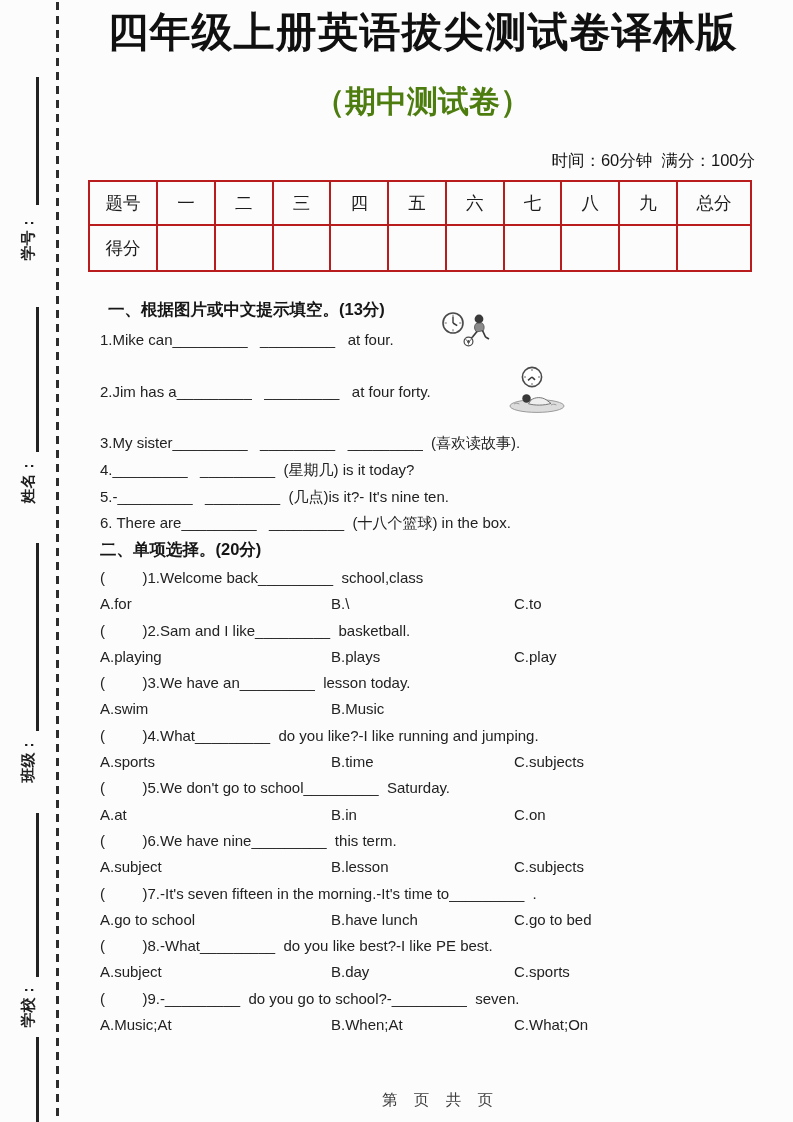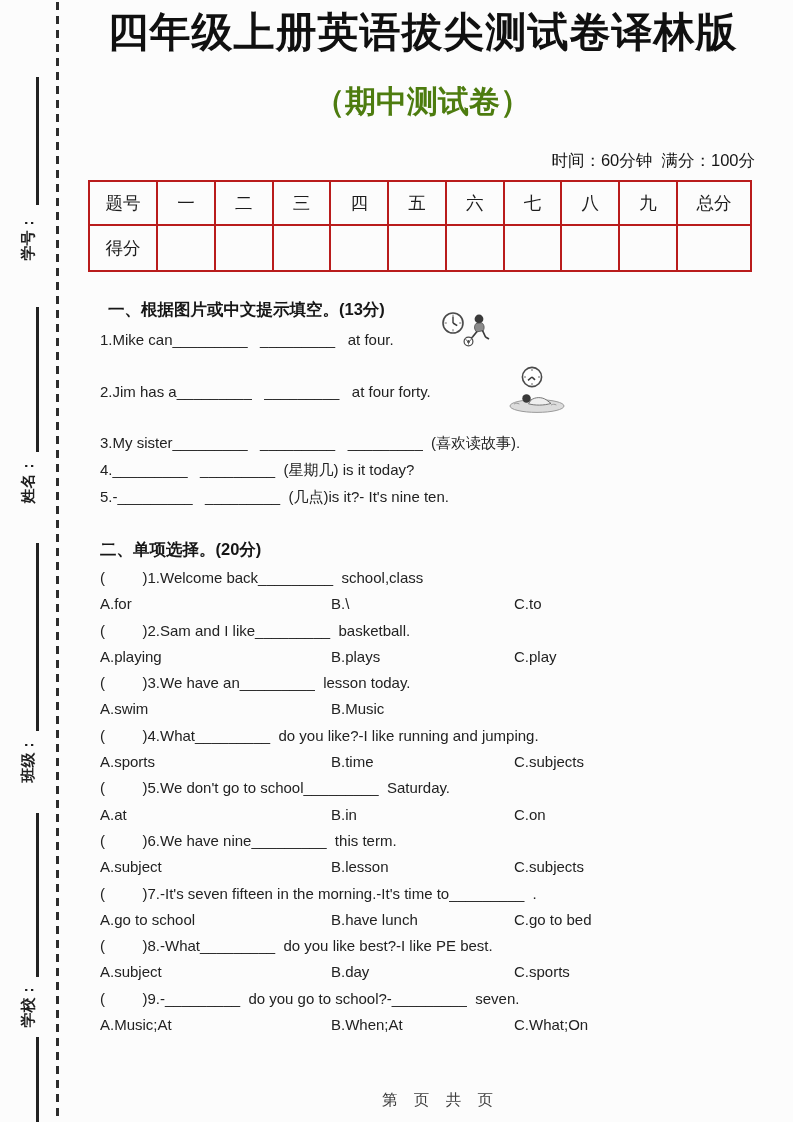--- a/index.html
+++ b/index.html
@@ -147,20 +147,21 @@
     </tbody>
       </table>
 
     <div class="sec sec1">
       <p class="head">一、根据图片或中文提示填空。(13分)</p>
       <p class="q q1">1.Mike can_________   _________   at four.</p>
       <p class="q q2">2.Jim has a_________   _________   at four forty.</p>
       <p class="q q3">3.My sister_________   _________   _________  (喜欢读故事).</p>
       <p class="q q4">4._________   _________  (星期几) is it today?</p>
       <p class="q q5">5.-_________   _________  (几点)is it?- It's nine ten.</p>
+      <p class="q q6">6. There are_________   _________  (十八个篮球) in the box.</p>
     </div>
 
     <div class="sec sec2">
       <p class="head">二、单项选择。(20分)</p>
 
       <p class="ql first">(         )1.Welcome back_________  school,class</p>
       <div class="opts">
         <span class="oa">A.for</span>
         <span class="ob">B.\</span>
         <span class="oc">C.to</span>

